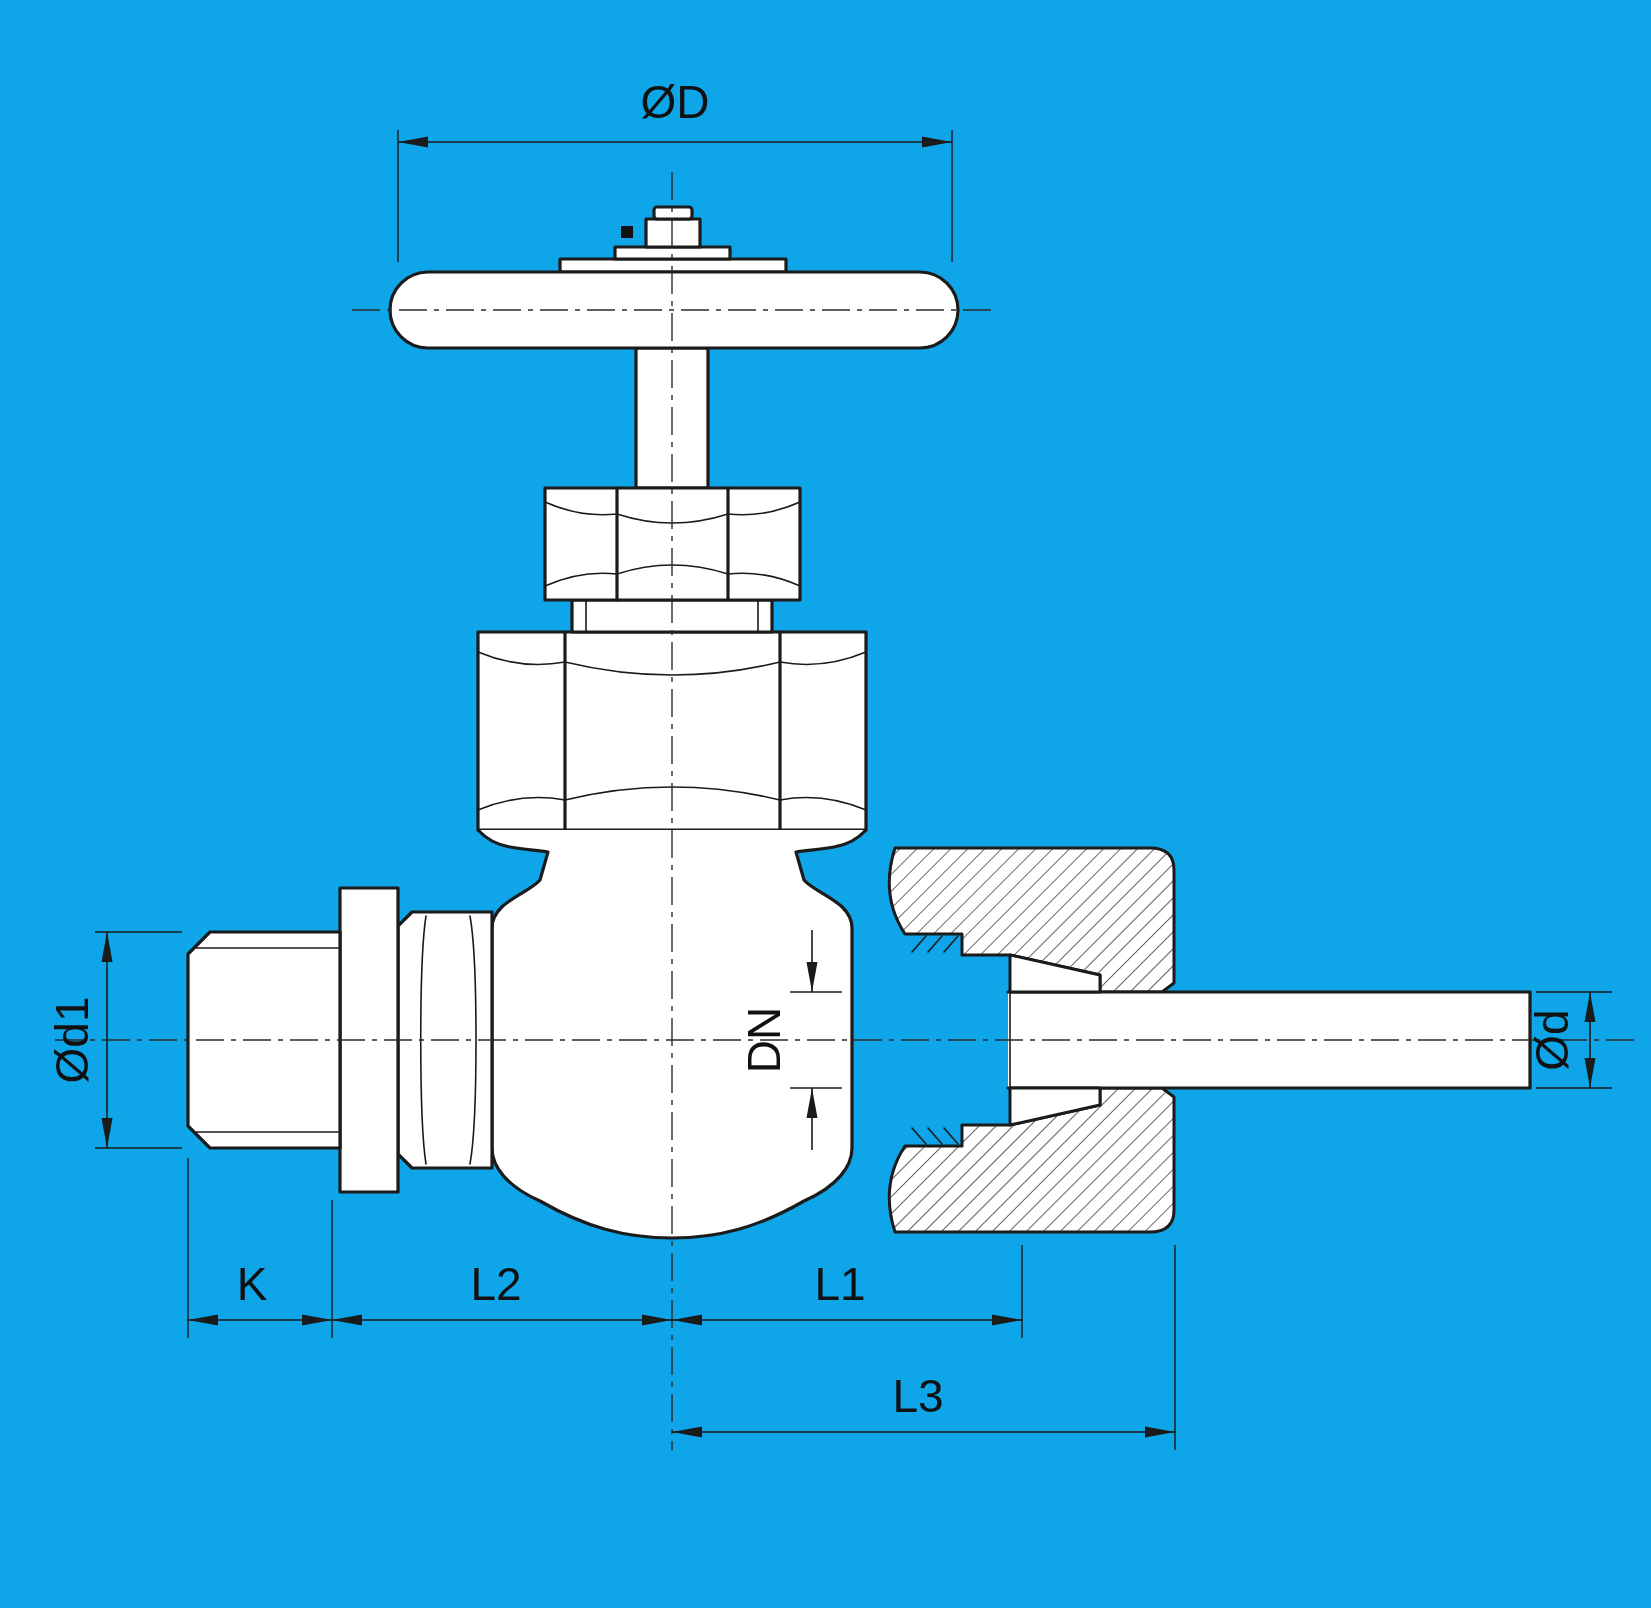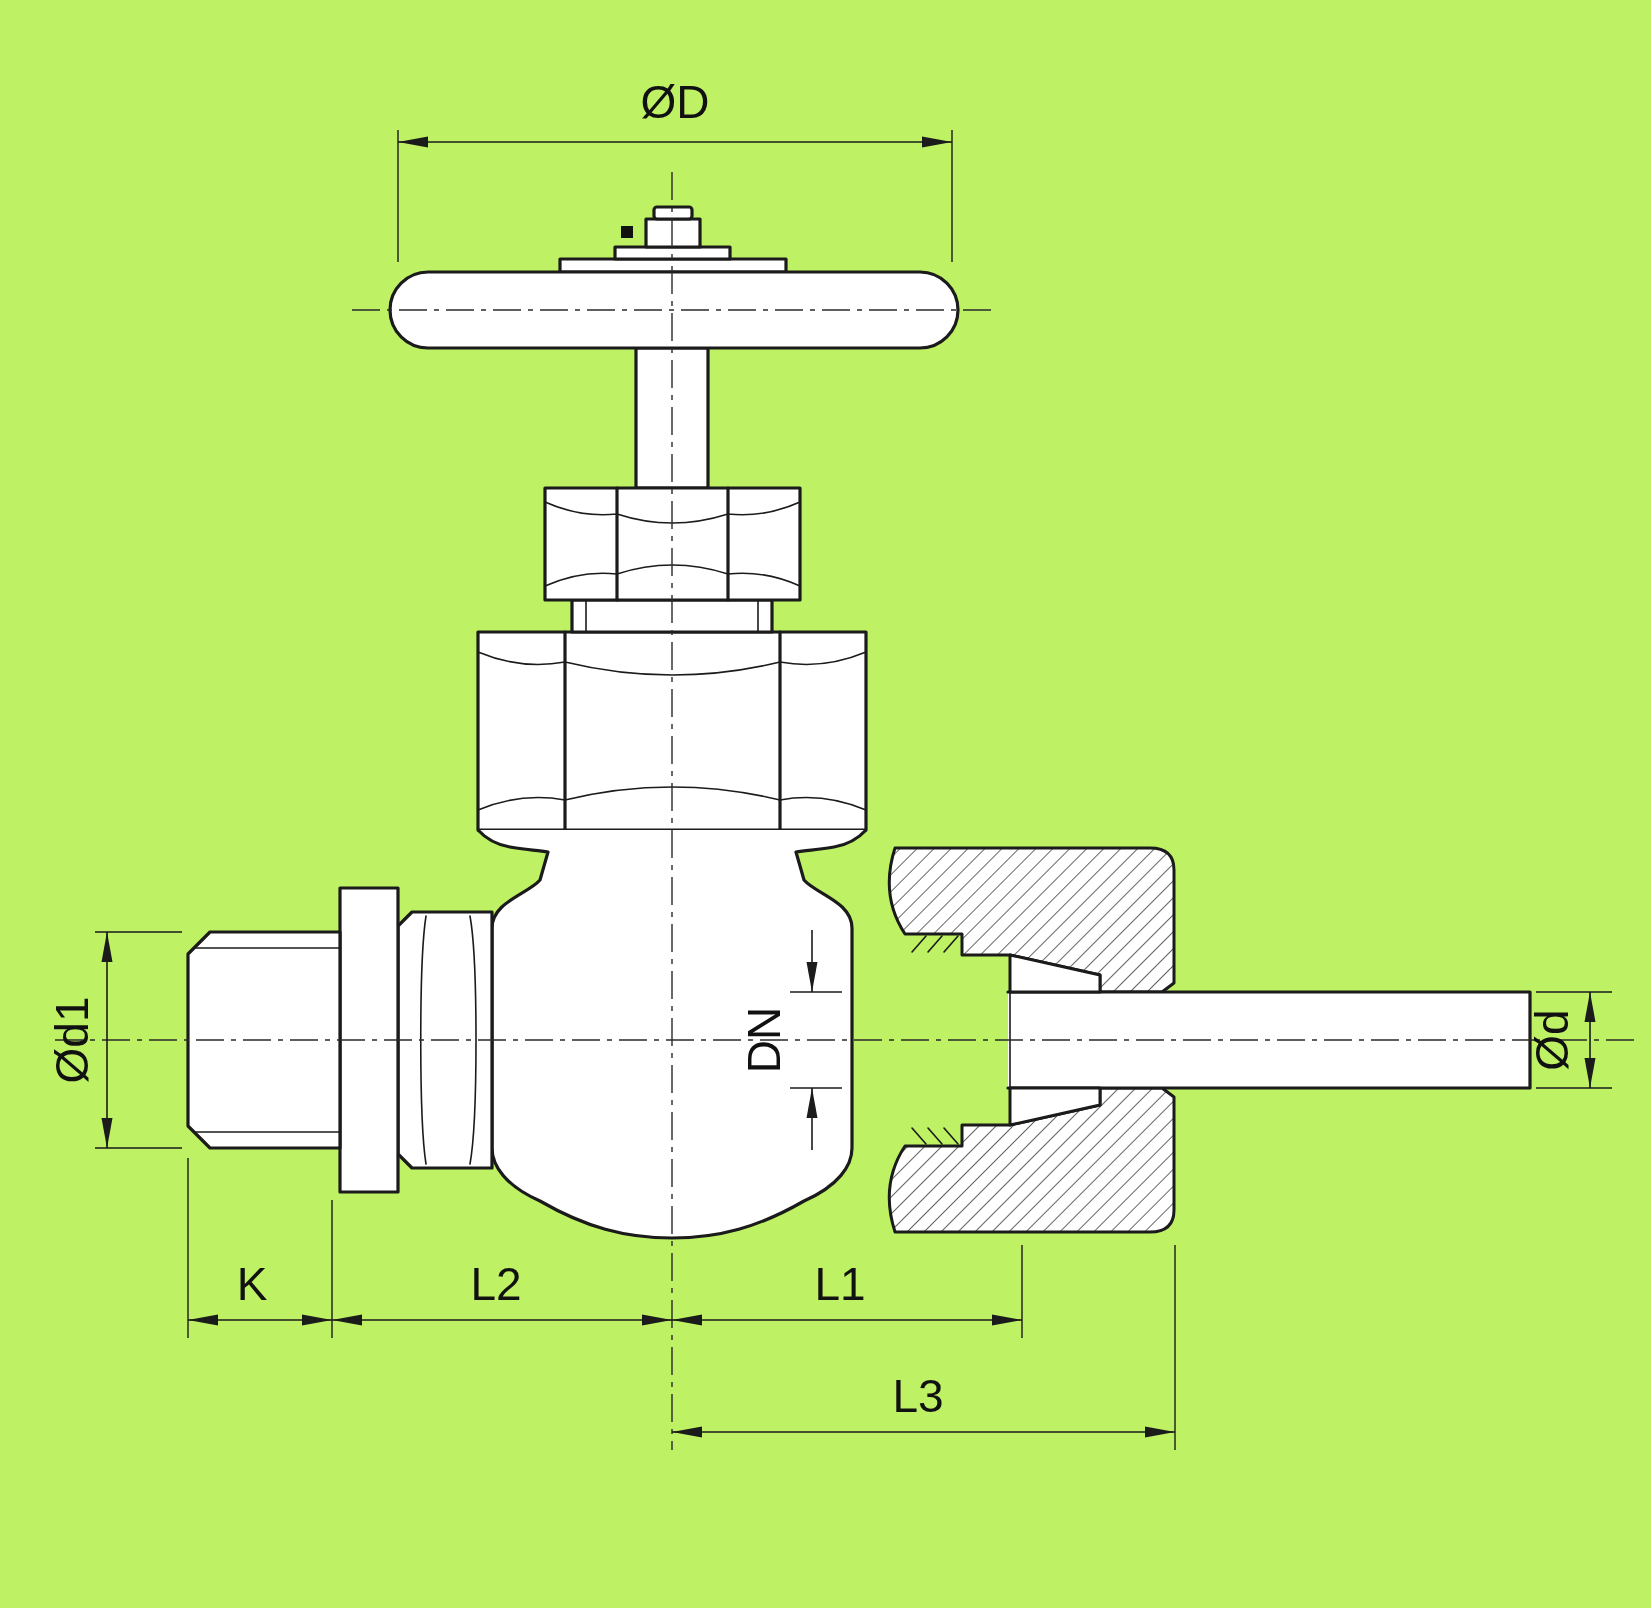--- a/index.html
+++ b/index.html
@@ -1,16 +1,16 @@
 <!DOCTYPE html>
 <html><head>
 <meta charset="utf-8">
 <style>
   html,body{margin:0;padding:0;background:#ffffff;}
-  .page{width:1651px;height:1608px;background:#bef264;position:relative;}
+  .page{width:1651px;height:1608px;background:#0ea5e9;position:relative;}
   svg{display:block;}
   .shape{fill:#ffffff;stroke:#1b1b1b;stroke-width:3.2;stroke-linejoin:round;}
   .s-main{fill:none;stroke:#1b1b1b;stroke-width:3.2;stroke-linejoin:round;stroke-linecap:round;}
   .s-thin{fill:none;stroke:#1b1b1b;stroke-width:1.6;stroke-linecap:round;}
   .hatched{fill:url(#hatch);stroke:#1b1b1b;stroke-width:3;stroke-linejoin:round;}
   .whitefill{fill:#ffffff;stroke:#1b1b1b;stroke-width:3;stroke-linejoin:round;}
   .cl{fill:none;stroke:#2a2a2a;stroke-width:1.4;stroke-dasharray:28 7 5 7;}
   .dim{fill:none;stroke:#1b1b1b;stroke-width:1.6;}
   .ext{fill:none;stroke:#1b1b1b;stroke-width:1.4;}
   .dim-label{font-family:"Liberation Sans",sans-serif;font-size:46px;fill:#111;}

